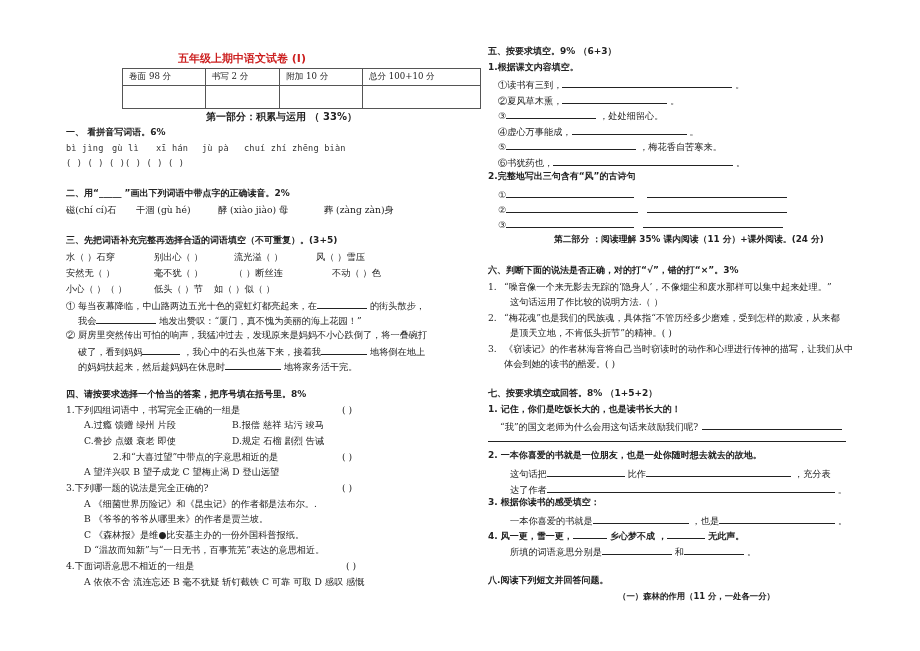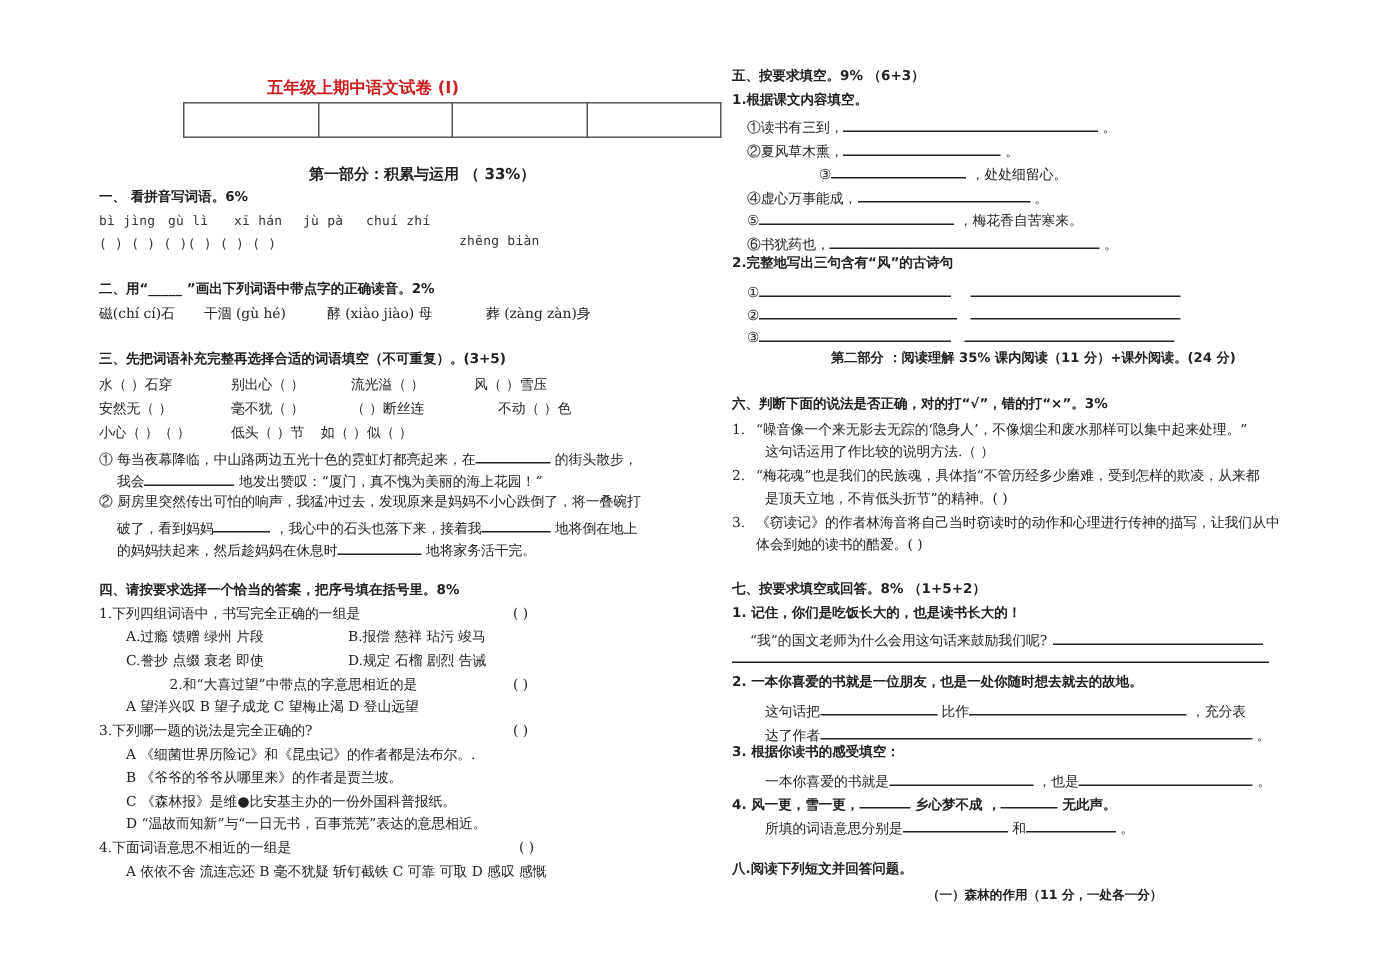--- a/index.html
+++ b/index.html
@@ -23,38 +23,44 @@
 </head>
 <body>
 
 <div class="page">
 
   <div class="col left">
     <div class="abs title" style="left:112px; top:53px;">五年级上期中语文试卷 (I)</div>
 
     <table class="score">
       <tbody>
+          <tr>
+        <td>卷面 98 分</td>
+        <td>书写 2 分</td>
+        <td>附加 10 分</td>
+        <td>总分 100+10 分</td>
+      </tr>
       <tr class="blank">
         <td></td>
         <td></td>
         <td></td>
         <td></td>
       </tr>
     </tbody>
       </table>
 
     <div class="abs bold" style="left:140px; top:112px; font-size:10px;">第一部分：积累与运用 （ 33%）</div>
 
     <div class="abs sec-title" style="left:0; top:128px;">一、   看拼音写词语。6%</div>
     <div class="abs pinyin" style="left:0; top:144px;">bì jìng</div>
     <div class="abs pinyin" style="left:46px; top:144px;">gù lì</div>
     <div class="abs pinyin" style="left:90px; top:144px;">xī hán</div>
     <div class="abs pinyin" style="left:136px; top:144px;">jù pà</div>
     <div class="abs pinyin" style="left:178px; top:144px;">chuí zhí</div>
-    <div class="abs pinyin" style="left:240px; top:144px;margin-top:13px;">zhēng biàn</div>
+    <div class="abs pinyin" style="left:226px; top:144px;">zhēng biàn</div>
     <div class="abs pinyin paren" style="left:0; top:159px;">(       )  (       ) (         )(       ) (           )   (          )</div>
 
     <div class="abs sec-title" style="left:0; top:189px;">二、用“_____ ”画出下列词语中带点字的正确读音。2%</div>
     <div class="abs" style="left:0; top:205px;">磁(chí cí)石</div>
     <div class="abs" style="left:70px; top:205px;">干涸 (gù   hé)</div>
     <div class="abs" style="left:152px; top:205px;">酵 (xiào   jiào) 母</div>
     <div class="abs" style="left:258px; top:205px;">葬 (zàng  zàn)身</div>
 
     <div class="abs sec-title" style="left:0; top:236px;">三、先把词语补充完整再选择合适的词语填空（不可重复）。(3+5)</div>
     <div class="abs" style="left:0; top:252px;">水（    ）石穿</div>
@@ -119,21 +125,21 @@
     <div class="abs sec-title" style="left:0; top:63px;">1.根据课文内容填空。</div>
 
     <div class="abs" style="left:10px; top:78px;">
       <span>①读书有三到，</span><span class="blank-line" style="width:170px;"></span>
       <span>。</span>
     </div>
     <div class="abs" style="left:10px; top:94px;">
       <span>②夏风草木熏，</span><span class="blank-line" style="width:105px;"></span>
       <span>。</span>
     </div>
-    <div class="abs" style="left:10px; top:109px;margin-left:48px;">
+    <div class="abs" style="left:10px; top:109px;">
       <span>③</span><span class="blank-line" style="width:90px;"></span>
       <span>，处处细留心。</span>
     </div>
     <div class="abs" style="left:10px; top:125px;">
       <span>④虚心万事能成，</span><span class="blank-line" style="width:115px;"></span>
       <span>。</span>
     </div>
     <div class="abs" style="left:10px; top:140px;">
       <span>⑤</span><span class="blank-line" style="width:130px;"></span>
       <span>，梅花香自苦寒来。</span>

